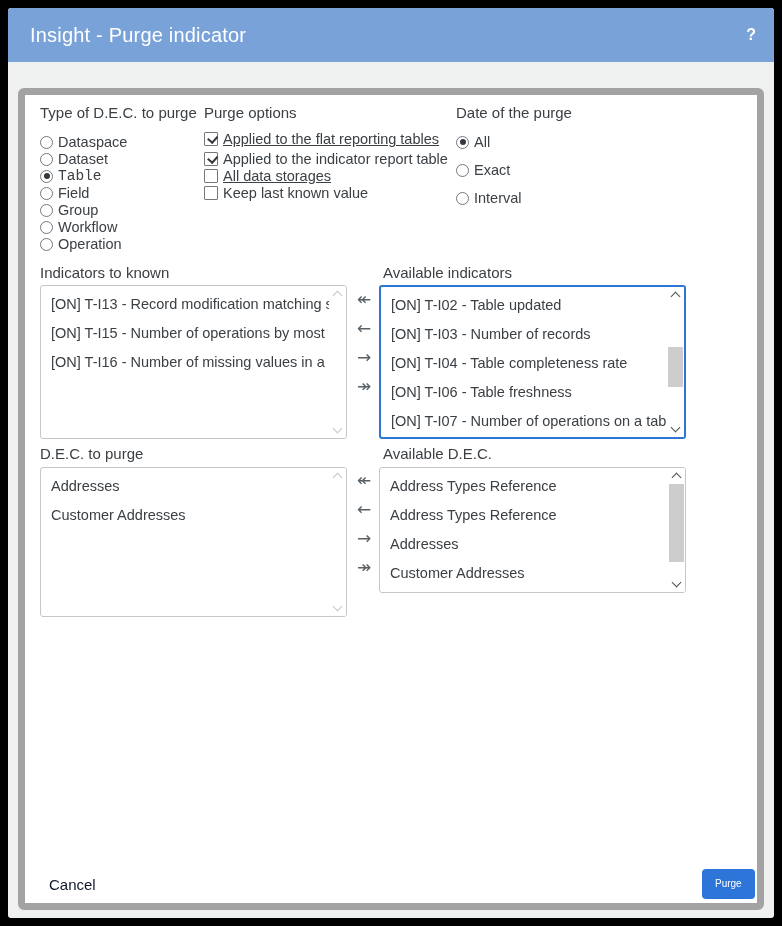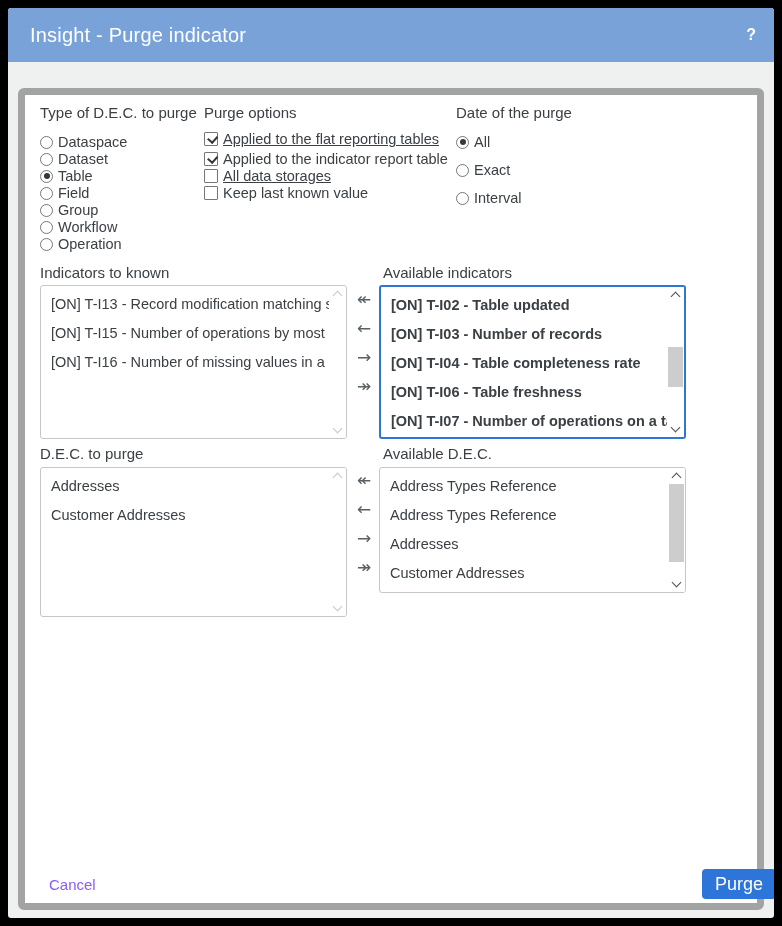--- a/index.html
+++ b/index.html
@@ -81,24 +81,24 @@
   .dark .chev { border-color:#4a4f54; }
   .scroll-thumb { position:absolute; left:1px; width:15px; background:#cdcdcd; cursor:pointer; }
 
   
   .arrow-btn {
     position:absolute; width:22px; height:22px; text-align:center; line-height:22px;
     font-size:17px; color:#596066; cursor:pointer; font-family:"DejaVu Sans",sans-serif;
   }
 
   
-  .cancel-link { position:absolute; font-size:15px; color:#8b5cf6; cursor:pointer; }
+  .cancel-link { position:absolute; font-size:15px; color:#0f172a; cursor:pointer; }
   .purge-btn {
     position:absolute; height:30px; padding:0 13px; background:#2d75d9; color:#fff;
-    font-size:18px; border:none; border-radius:4px; cursor:pointer; line-height:30px;
+    font-size:10px; border:none; border-radius:4px; cursor:pointer; line-height:30px;
     font-family:"Liberation Sans",sans-serif;
   }
 </style>
 </head>
 <body>
 
 <div class="frame">
   <div class="dialog">
 
     <div class="header">
@@ -110,21 +110,21 @@
 
       <div class="group-label" style="left:15px; top:9px;">Type of D.E.C. to purge</div>
       <div class="opt-row" style="left:15px; top:39px;">
           <span class="radio"></span>
           <span class="txt">Dataspace</span>
         </div>
       <div class="opt-row" style="left:15px; top:56px;">
           <span class="radio"></span>
           <span class="txt">Dataset</span>
         </div>
-      <div class="opt-row" style="left:15px; top:73px;">
+      <div class="opt-row" style="left:15px; top:73px;font-family:Liberation Mono, monospace;">
           <span class="radio on"></span>
           <span class="txt">Table</span>
         </div>
       <div class="opt-row" style="left:15px; top:90px;">
           <span class="radio"></span>
           <span class="txt">Field</span>
         </div>
       <div class="opt-row" style="left:15px; top:107px;">
           <span class="radio"></span>
           <span class="txt">Group</span>
@@ -187,21 +187,21 @@
               <span class="chev"></span>
             </div>
         </div>
       </div>
 
       <div class="arrow-btn" style="left:328px; top:193px;">↞</div>
       <div class="arrow-btn" style="left:328px; top:222px;">←</div>
       <div class="arrow-btn" style="left:328px; top:251px;">→</div>
       <div class="arrow-btn" style="left:328px; top:280px;">↠</div>
 
-      <div class="listbox focused" style="left:354px; top:190px; height:154px;font-weight:bold;">
+      <div class="listbox focused" style="left:354px; top:190px; height:154px;">
         <div class="list-items pad-top">
           <div class="list-item">[ON] T-I02 - Table updated</div>
           <div class="list-item">[ON] T-I03 - Number of records</div>
           <div class="list-item">[ON] T-I04 - Table completeness rate</div>
           <div class="list-item">[ON] T-I06 - Table freshness</div>
           <div class="list-item">[ON] T-I07 - Number of operations on a table</div>
           <div class="list-item">[ON] T-I08 - Number of operations by type</div>
         </div>
         <div class="vscroll dark">
           <div class="scroll-btn up">

